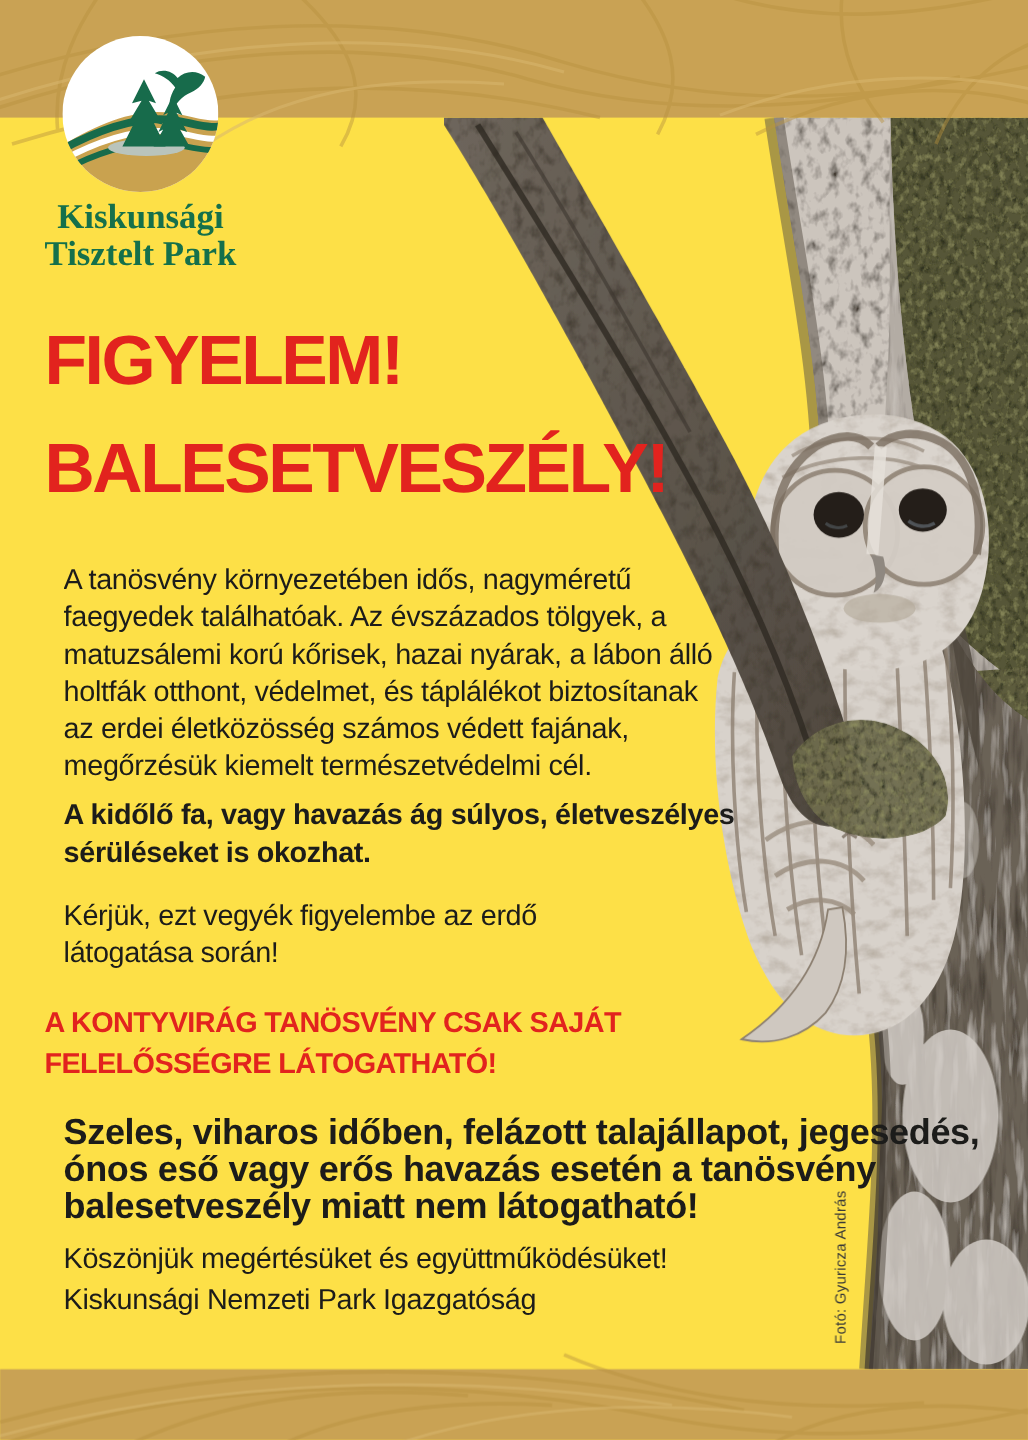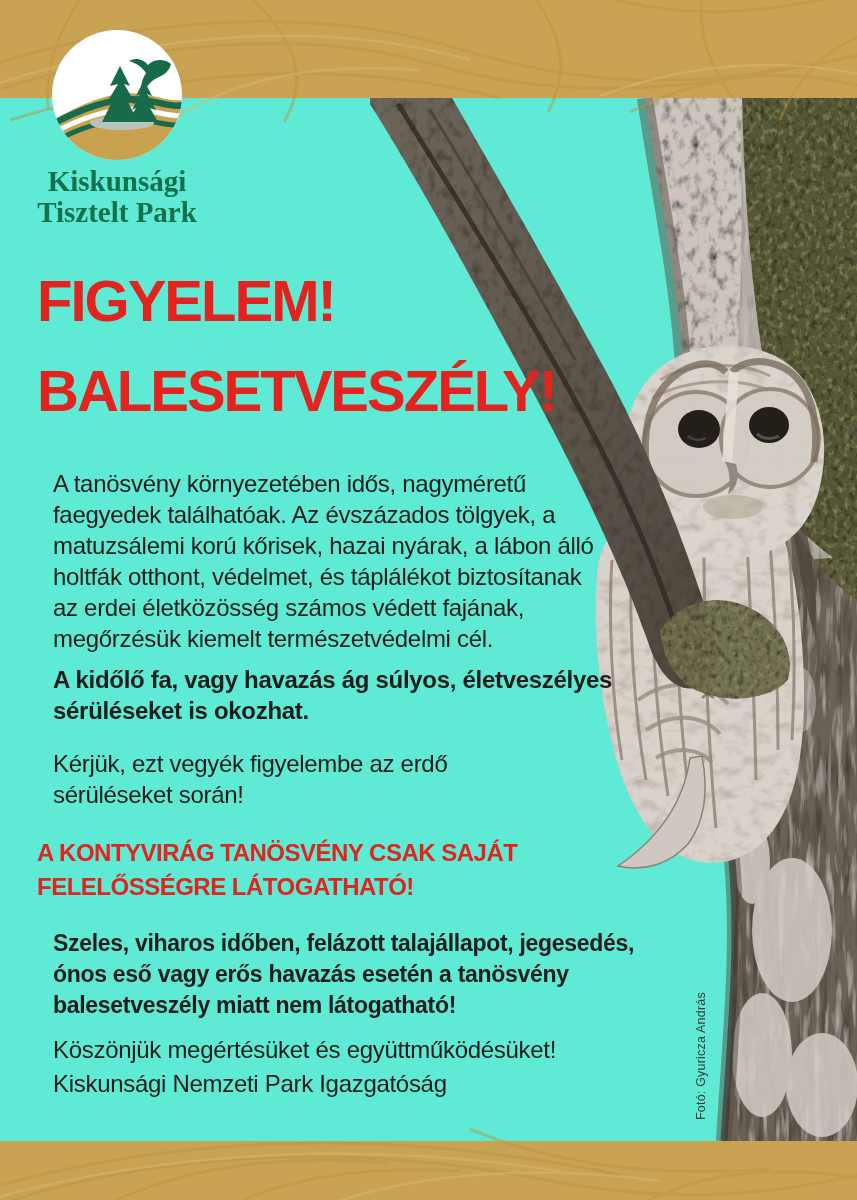--- a/index.html
+++ b/index.html
@@ -1,19 +1,19 @@
 <!DOCTYPE html>
 <html lang="hu"><head>
 <meta charset="utf-8">
 <title>Figyelem! Balesetveszély!</title>
 <style>
   html,body{margin:0;padding:0;background:#9a9a9a;}
   .page{
     position:relative;width:857px;height:1200px;margin:0 auto;
-    background:#5eead4;overflow:hidden;
+    background:#fde047;overflow:hidden;
     font-family:"Liberation Sans",sans-serif;color:#1c1c1a;
   }
   .bg{position:absolute;left:0;top:0;width:857px;height:1200px;display:block;}
   .logo-emblem{position:absolute;left:52px;top:30px;width:130px;height:130px;}
   .brand-name{
     position:absolute;left:16px;top:166px;width:202px;text-align:center;
     font-family:"Liberation Serif",serif;font-weight:bold;
     font-size:29px;line-height:31px;color:#15704b;
   }
   .headline{
@@ -25,21 +25,21 @@
   .para{position:absolute;left:37px;font-size:24px;line-height:31px;letter-spacing:-0.3px;white-space:pre;margin-left:16px;}
   .para.bold{font-weight:bold;}
   .p-intro{top:468px;}
   .p-danger{top:664px;}
   .p-request{top:748px;}
   .alert-heading{
     position:absolute;left:37px;top:836px;
     font-size:24px;line-height:34px;font-weight:bold;letter-spacing:-0.5px;
     color:#e2231e;white-space:pre;
   }
-  .p-conditions{top:928px;font-size:23px;}
+  .p-conditions{top:928px;font-size:30px;}
   .p-closing{top:1034px;}
   .p-signature{top:1068px;}
   .photo-credit{
     position:absolute;left:694px;top:1000px;height:120px;
     writing-mode:vertical-rl;transform:rotate(180deg);
     font-size:12.5px;letter-spacing:0.2px;color:#3a3a38;white-space:nowrap;
   }
 </style>
 </head>
 <body>
@@ -287,21 +287,21 @@
 faegyedek találhatóak. Az évszázados tölgyek, a
 matuzsálemi korú kőrisek, hazai nyárak, a lábon álló
 holtfák otthont, védelmet, és táplálékot biztosítanak
 az erdei életközösség számos védett fajának,
 megőrzésük kiemelt természetvédelmi cél.</div>
 
   <div class="para bold p-danger">A kidőlő fa, vagy havazás ág súlyos, életveszélyes
 sérüléseket is okozhat.</div>
 
   <div class="para p-request">Kérjük, ezt vegyék figyelembe az erdő
-sérüléseket során!</div>
+látogatása során!</div>
 
   <div class="alert-heading">A KONTYVIRÁG TANÖSVÉNY CSAK SAJÁT
 FELELŐSSÉGRE LÁTOGATHATÓ!</div>
 
   <div class="para bold p-conditions">Szeles, viharos időben, felázott talajállapot, jegesedés,
 ónos eső vagy erős havazás esetén a tanösvény
 balesetveszély miatt nem látogatható!</div>
 
   <div class="para p-closing">Köszönjük megértésüket és együttműködésüket!</div>
 

